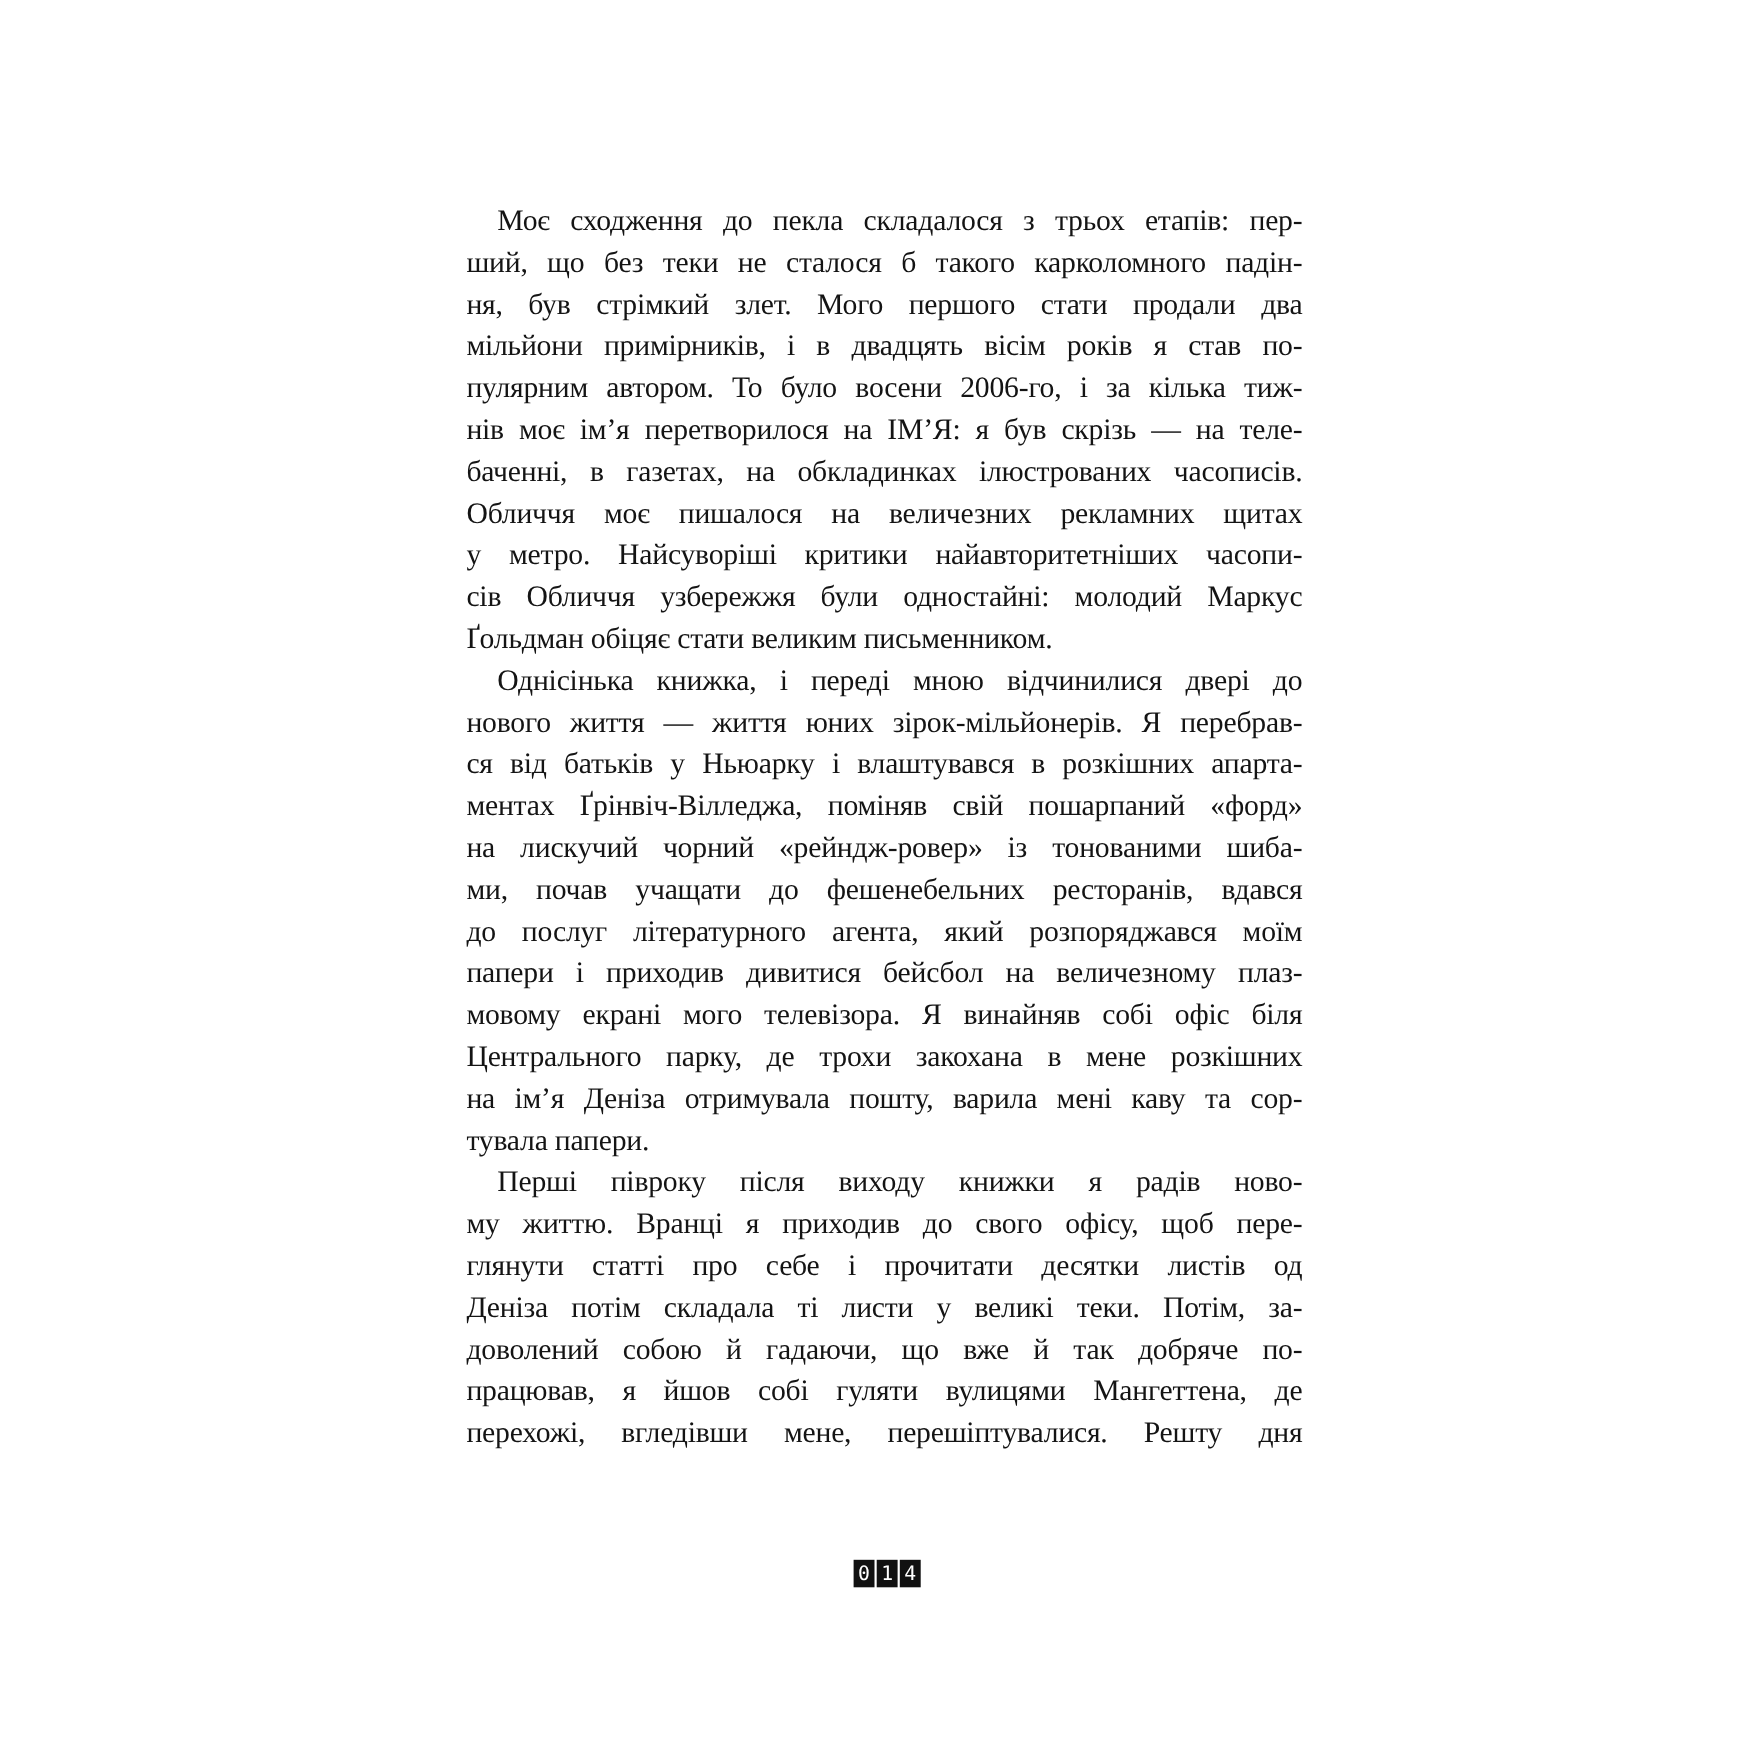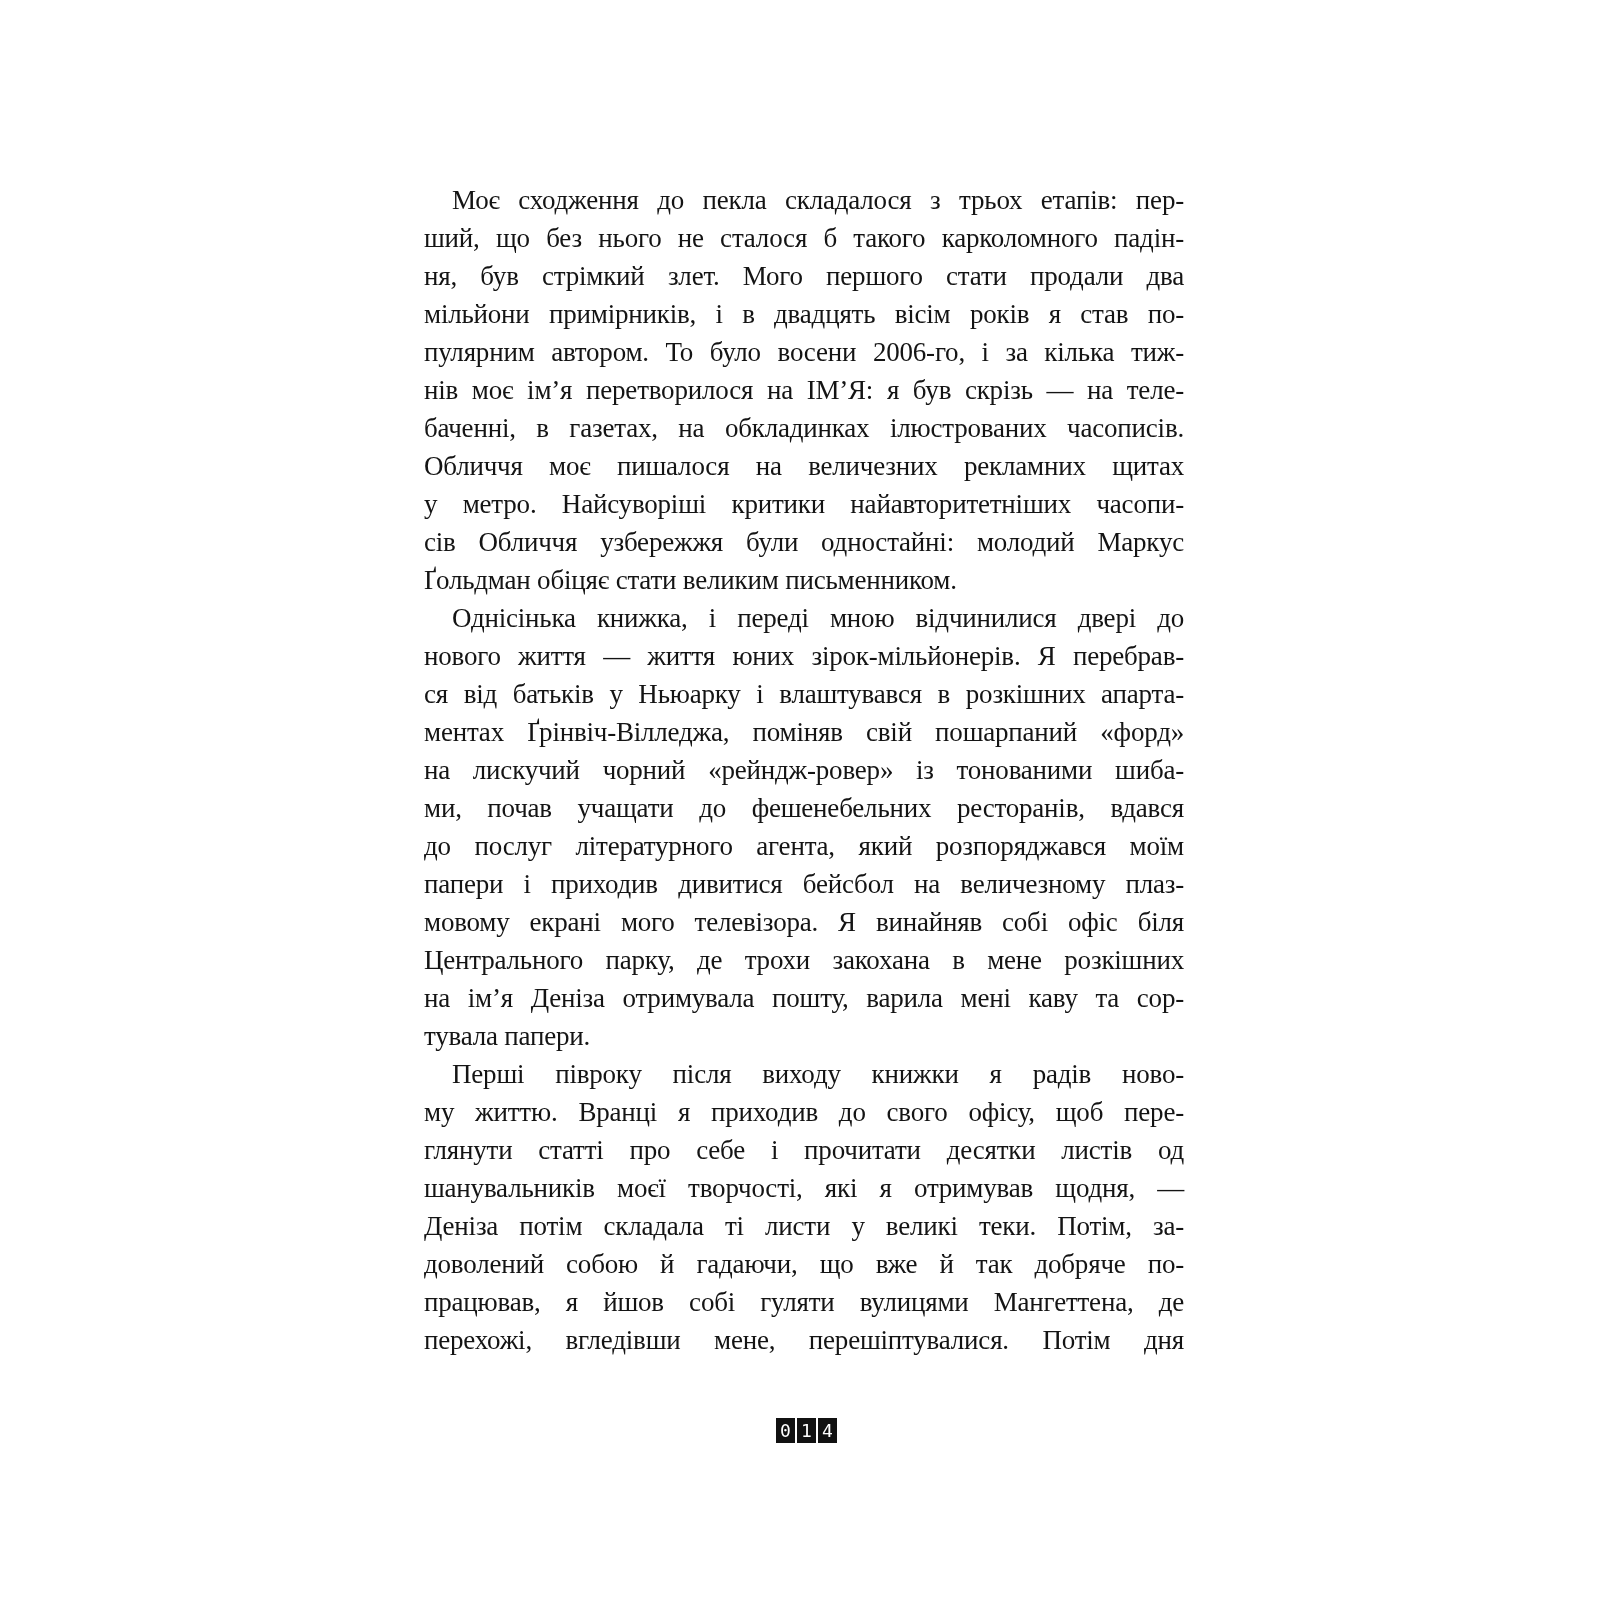--- a/index.html
+++ b/index.html
@@ -53,21 +53,21 @@
     text-align: center;
   }
 </style>
 </head>
 <body>
 
 <div class="page">
   <div class="text-block" id="text-block">
       <div class="paragraph">
         <div class="line indent">Моє сходження до пекла складалося з трьох етапів: пер-</div>
-        <div class="line">ший, що без нього не сталося б такого карколомного падін-</div>
+        <div class="line">ший, що без теки не сталося б такого карколомного падін-</div>
         <div class="line">ня, був стрімкий злет. Мого першого стати продали два</div>
         <div class="line">мільйони примірників, і в двадцять вісім років я став по-</div>
         <div class="line">пулярним автором. То було восени 2006-го, і за кілька тиж-</div>
         <div class="line">нів моє ім’я перетворилося на ІМ’Я: я був скрізь — на теле-</div>
         <div class="line">баченні, в газетах, на обкладинках ілюстрованих часописів.</div>
         <div class="line">Обличчя моє пишалося на величезних рекламних щитах</div>
         <div class="line">у метро. Найсуворіші критики найавторитетніших часопи-</div>
         <div class="line">сів Обличчя узбережжя були одностайні: молодий Маркус</div>
         <div class="line lastline">Ґольдман обіцяє стати великим письменником.</div>
       </div>
@@ -82,25 +82,24 @@
         <div class="line">папери і приходив дивитися бейсбол на величезному плаз-</div>
         <div class="line">мовому екрані мого телевізора. Я винайняв собі офіс біля</div>
         <div class="line">Центрального парку, де трохи закохана в мене розкішних</div>
         <div class="line">на ім’я Деніза отримувала пошту, варила мені каву та сор-</div>
         <div class="line lastline">тувала папери.</div>
       </div>
       <div class="paragraph">
         <div class="line indent">Перші півроку після виходу книжки я радів ново-</div>
         <div class="line">му життю. Вранці я приходив до свого офісу, щоб пере-</div>
         <div class="line">глянути статті про себе і прочитати десятки листів од</div>
-        <div class="line">шанувальників моєї творчості, які я отримував щодня, —</div>
         <div class="line">Деніза потім складала ті листи у великі теки. Потім, за-</div>
         <div class="line">доволений собою й гадаючи, що вже й так добряче по-</div>
         <div class="line">працював, я йшов собі гуляти вулицями Мангеттена, де</div>
-        <div class="line">перехожі, вгледівши мене, перешіптувалися. Потім дня</div>
+        <div class="line">перехожі, вгледівши мене, перешіптувалися. Решту дня</div>
       </div>
     </div>
   <div class="footer" id="footer">
       <span class="digit-box" style="background: rgb(17, 17, 17); color: rgb(255, 255, 255);">0</span>
       <span class="digit-box" style="background: rgb(17, 17, 17); color: rgb(255, 255, 255);">1</span>
       <span class="digit-box" style="background: rgb(17, 17, 17); color: rgb(255, 255, 255);">4</span>
     </div>
 </div>
 
 </body></html>

